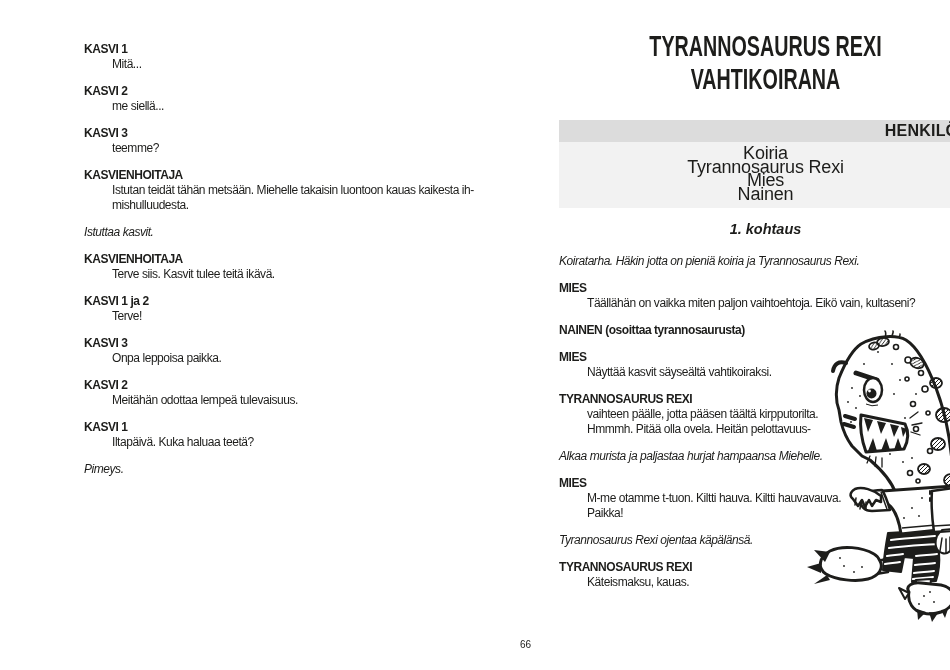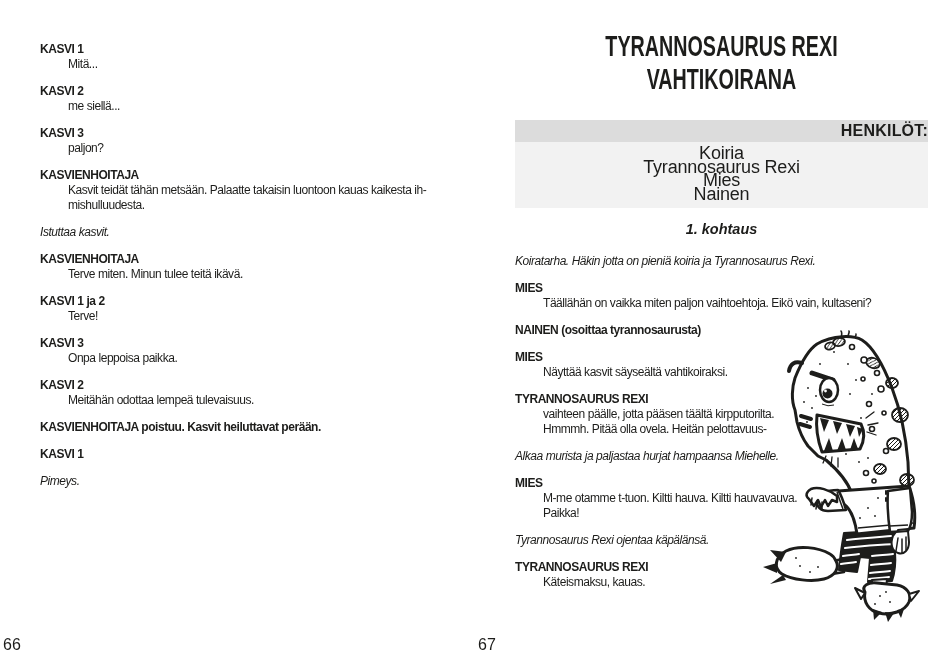--- a/index.html
+++ b/index.html
@@ -8,21 +8,21 @@
     --cast-body-bg:#f2f2f2;
     --paper:#ffffff;
   }
   html,body{margin:0;padding:0;}
   body{
     width:950px;height:670px;overflow:hidden;
     background:var(--paper);
     color:var(--ink);
     font-family:"Liberation Sans","DejaVu Sans",sans-serif;
   }
-  .spread{position:relative;width:852px;height:670px;background:var(--paper);}
+  .spread{position:relative;width:852px;height:670px;background:var(--paper);margin-left:44px;}
   .page{position:absolute;top:0;height:670px;box-sizing:border-box;}
   .page-left{left:0;width:475px;padding:42px 20px 0 40px;}
   .page-right{left:475px;width:475px;padding:30px 22px 0 40px;}
 
   
   .script{font-size:12px;line-height:15px;letter-spacing:-0.45px;}
   .cue{margin:0 0 12px 0;}
   .speaker{font-weight:700;white-space:nowrap;}
   .dline{padding-left:28px;white-space:nowrap;}
   .direction{margin:0 0 12px 0;white-space:nowrap;}
@@ -48,22 +48,22 @@
     background:var(--cast-body-bg);
     text-align:center;font-size:18px;line-height:13.5px;letter-spacing:-0.2px;
   }
   .cast-list li{padding:0;margin:0;}
   .scene{
     margin:13px 0 0 0;font-size:14.5px;line-height:16px;font-weight:700;text-align:center;font-style:italic;
   }
   #right-blocks{margin-top:17px;}
 
   .pagenum{
-    position:absolute;left:3px;bottom:20px;width:100%;
-    text-align:left;font-size:16px;line-height:10px;
+    position:absolute;left:12px;bottom:20px;width:100%;
+    text-align:right;font-size:10px;line-height:10px;
   }
 
   .trex{position:absolute;left:285px;top:330px;width:190px;height:310px;color:var(--ink);}
 </style>
 </head>
 <body>
 
 <div class="spread">
 
   <section class="page page-left">
@@ -71,47 +71,47 @@
         <div class="cue">
           <div class="speaker">KASVI 1</div>
           <div class="dline">Mitä...</div>
         </div>
         <div class="cue">
           <div class="speaker">KASVI 2</div>
           <div class="dline">me siellä...</div>
         </div>
         <div class="cue">
           <div class="speaker">KASVI 3</div>
-          <div class="dline">paljon?</div>
+          <div class="dline">teemme?</div>
         </div>
         <div class="cue">
           <div class="speaker">KASVIENHOITAJA</div>
-          <div class="dline">Kasvit teidät tähän metsään. Palaatte takaisin luontoon kauas kaikesta ih-</div>
+          <div class="dline">Istutan teidät tähän metsään. Miehelle takaisin luontoon kauas kaikesta ih-</div>
           <div class="dline">mishulluudesta.</div>
         </div>
         <div class="direction italic">Istuttaa kasvit.</div>
         <div class="cue">
           <div class="speaker">KASVIENHOITAJA</div>
-          <div class="dline">Terve miten. Minun tulee teitä ikävä.</div>
+          <div class="dline">Terve siis. Kasvit tulee teitä ikävä.</div>
         </div>
         <div class="cue">
           <div class="speaker">KASVI 1 ja 2</div>
           <div class="dline">Terve!</div>
         </div>
         <div class="cue">
           <div class="speaker">KASVI 3</div>
           <div class="dline">Onpa leppoisa paikka.</div>
         </div>
         <div class="cue">
           <div class="speaker">KASVI 2</div>
           <div class="dline">Meitähän odottaa lempeä tulevaisuus.</div>
         </div>
-        <div class="direction bold">KASVIENHOITAJA poistuu. Kasvit heiluttavat perään.</div>
         <div class="cue">
           <div class="speaker">KASVI 1</div>
+          <div class="dline">Iltapäivä. Kuka haluaa teetä?</div>
         </div>
         <div class="direction italic center">Pimeys.</div>
       </div>
     <div class="pagenum">66</div>
   </section>
 
   <section class="page page-right">
     <h1 class="title">
       <span class="tline">TYRANNOSAURUS REXI</span>
       <span class="tline">VAHTIKOIRANA</span>

